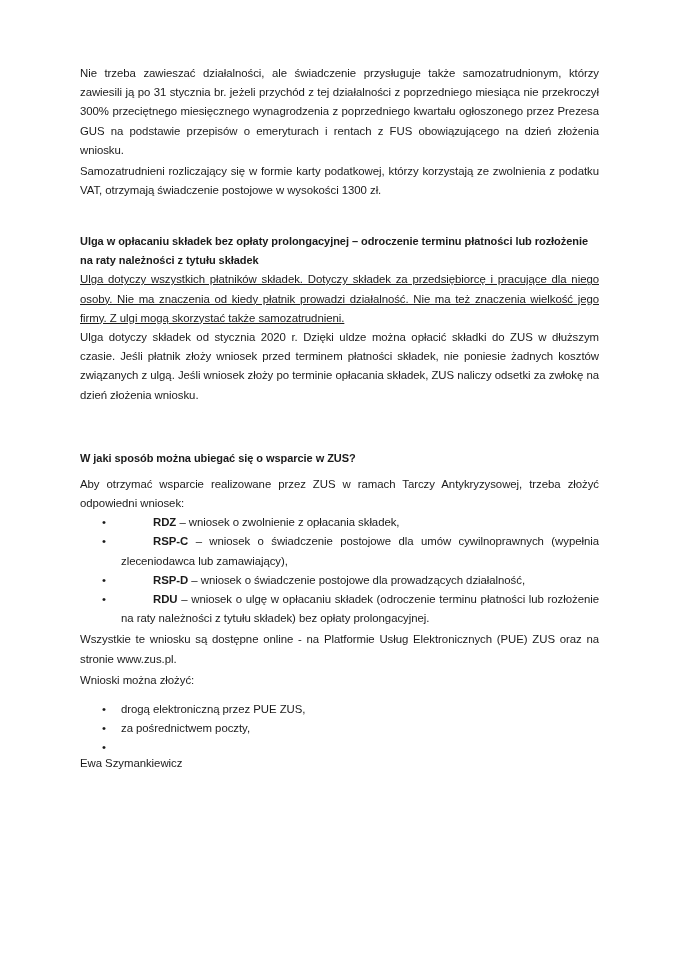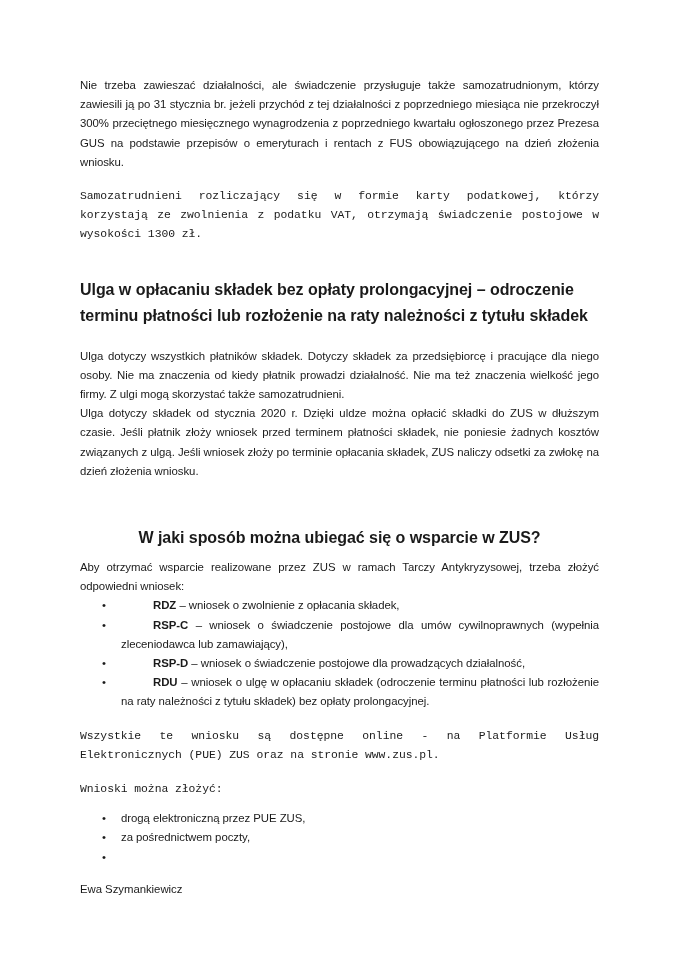--- a/index.html
+++ b/index.html
@@ -11,38 +11,38 @@
       width: 678px;
       height: 960px;
       position: relative;
       overflow: hidden;
       color: #1a1a1a;
       font-family: "Liberation Sans", "DejaVu Sans", sans-serif;
     }
     .page {
       position: absolute;
       left: 80px;
-      top: 76px;
+      top: 64px;
       width: 519px;
       font-size: 11.4px;
       line-height: 19.2px;
       letter-spacing: -0.05px;
     }
     p {
       margin: 0;
       text-align: justify;
     }
     .gap-s { margin-top: 8px; }
-    .gap-m { margin-top: 15px; font-family: Liberation Mono, monospace; }
+    .gap-m { margin-top: 2px; }
     .gap-l { margin-top: 32px; }
-    .gap-xl { margin-top: 44px; text-align: center; }
+    .gap-xl { margin-top: 44px; }
     h2 {
       margin: 0;
-      font-size: 16px;
-      line-height: 26px;
+      font-size: 11px;
+      line-height: 19px;
       font-weight: bold;
       text-align: left;
     }
     ul {
       list-style: none;
       margin: 0;
       padding: 0;
     }
     li {
       position: relative;
@@ -62,21 +62,21 @@
 </head>
 <body>
 
 <div class="page">
 
   <p>Nie trzeba zawieszać działalności, ale świadczenie przysługuje także samozatrudnionym, którzy zawiesili ją po 31 stycznia br. jeżeli przychód z tej działalności z poprzedniego miesiąca nie przekroczył 300% przeciętnego miesięcznego wynagrodzenia z poprzedniego kwartału ogłoszonego przez Prezesa GUS na podstawie przepisów o emeryturach i rentach z FUS obowiązującego na dzień złożenia wniosku.</p>
   <p class="gap-m">Samozatrudnieni rozliczający się w formie karty podatkowej, którzy korzystają ze zwolnienia z podatku VAT,  otrzymają świadczenie postojowe w wysokości 1300 zł.</p>
 
   <section>
     <h2 class="gap-l">Ulga w opłacaniu składek bez opłaty prolongacyjnej – odroczenie terminu płatności lub rozłożenie na raty należności z tytułu składek</h2>
-    <p class="gap-s" style="margin-top:18px;">Ulga dotyczy wszystkich płatników składek. Dotyczy składek za przedsiębiorcę i pracujące dla niego osoby. Nie ma znaczenia od kiedy płatnik prowadzi działalność. Nie ma też znaczenia wielkość jego firmy. Z ulgi mogą skorzystać także samozatrudnieni.</p>
+    <p class="gap-s" style="margin-top:0;text-decoration:underline;">Ulga dotyczy wszystkich płatników składek. Dotyczy składek za przedsiębiorcę i pracujące dla niego osoby. Nie ma znaczenia od kiedy płatnik prowadzi działalność. Nie ma też znaczenia wielkość jego firmy. Z ulgi mogą skorzystać także samozatrudnieni.</p>
     <p>Ulga dotyczy składek od stycznia 2020 r. Dzięki uldze można opłacić składki do ZUS w dłuższym czasie. Jeśli płatnik złoży wniosek przed terminem płatności składek, nie poniesie żadnych kosztów związanych z ulgą. Jeśli wniosek złoży po terminie opłacania składek, ZUS naliczy odsetki za zwłokę na dzień złożenia wniosku.</p>
   </section>
 
   <section>
     <h2 class="gap-xl">W jaki sposób można ubiegać się o wsparcie w ZUS?</h2>
     <p style="margin-top:7px;">Aby otrzymać wsparcie realizowane przez ZUS w ramach Tarczy Antykryzysowej, trzeba złożyć odpowiedni wniosek:</p>
 
     <ul>
       <li>
         <span class="bullet">•</span>
@@ -107,17 +107,17 @@
       <li>
         <span class="bullet">•</span>
         <span>za pośrednictwem poczty,</span>
       </li>
       <li>
         <span class="bullet">•</span>
       </li>
     </ul>
   </section>
 
-  <div class="sig" style="margin-top:32px;">
+  <div class="sig" style="margin-top:16px;">
     <p>Ewa Szymankiewicz</p>
   </div>
 
 </div>
 
 </body></html>

